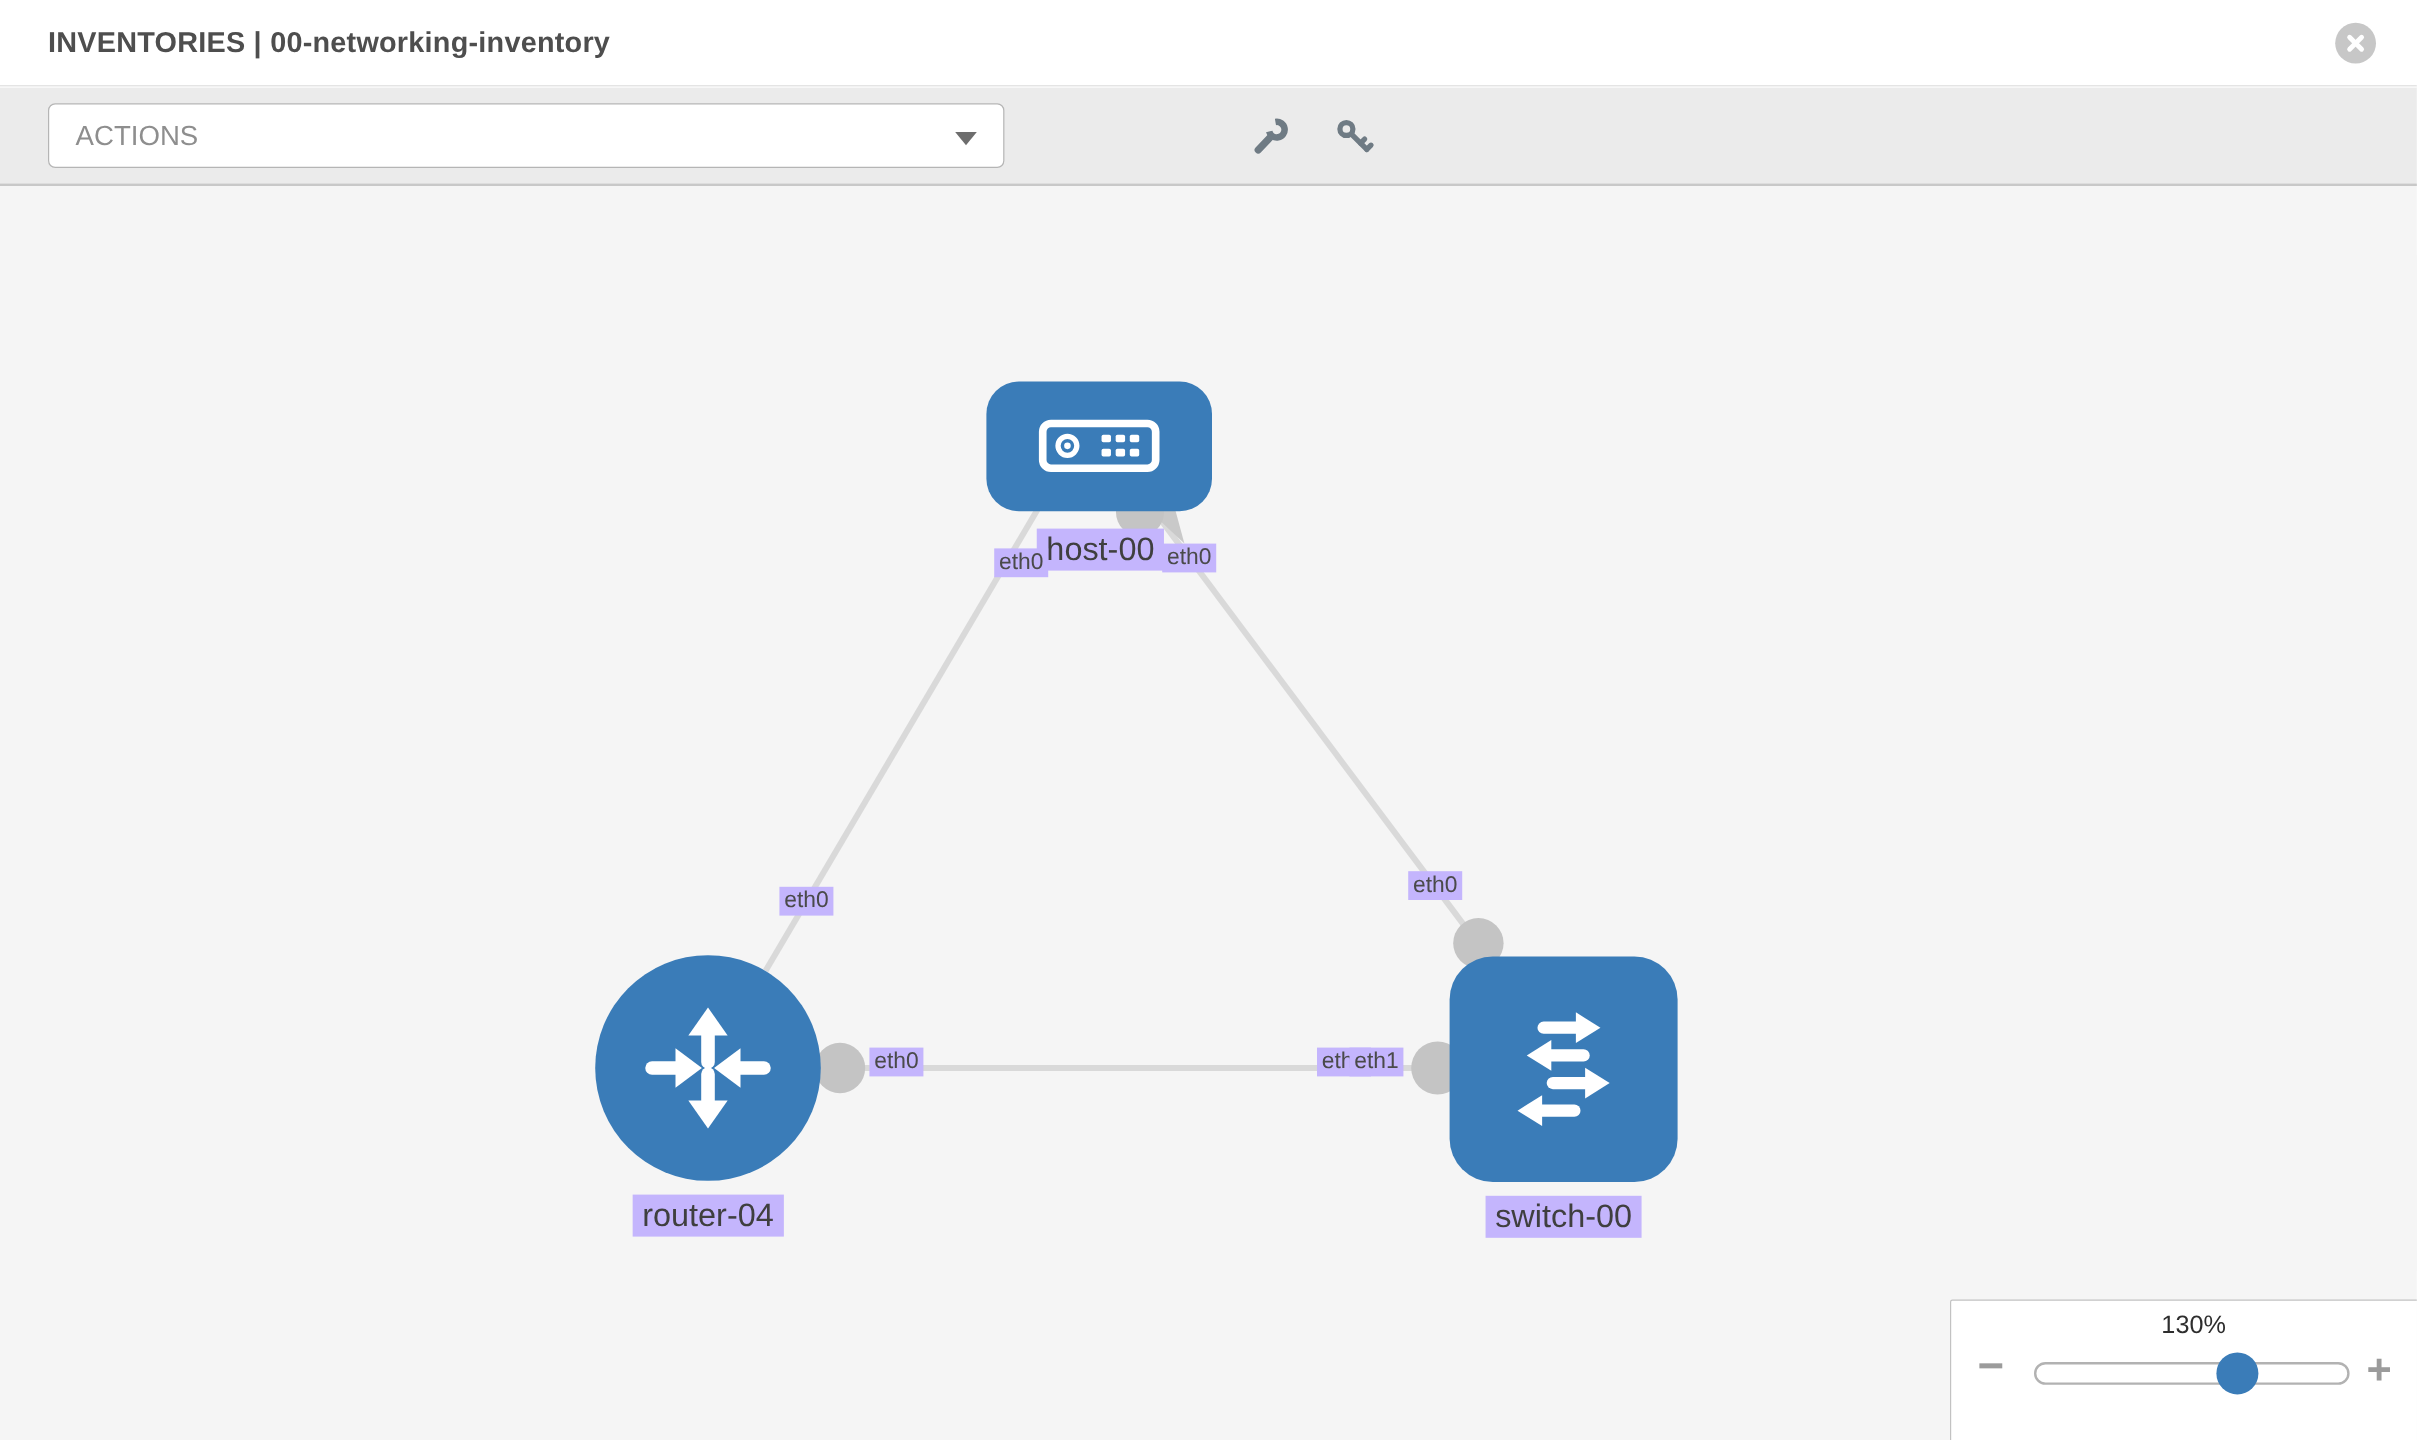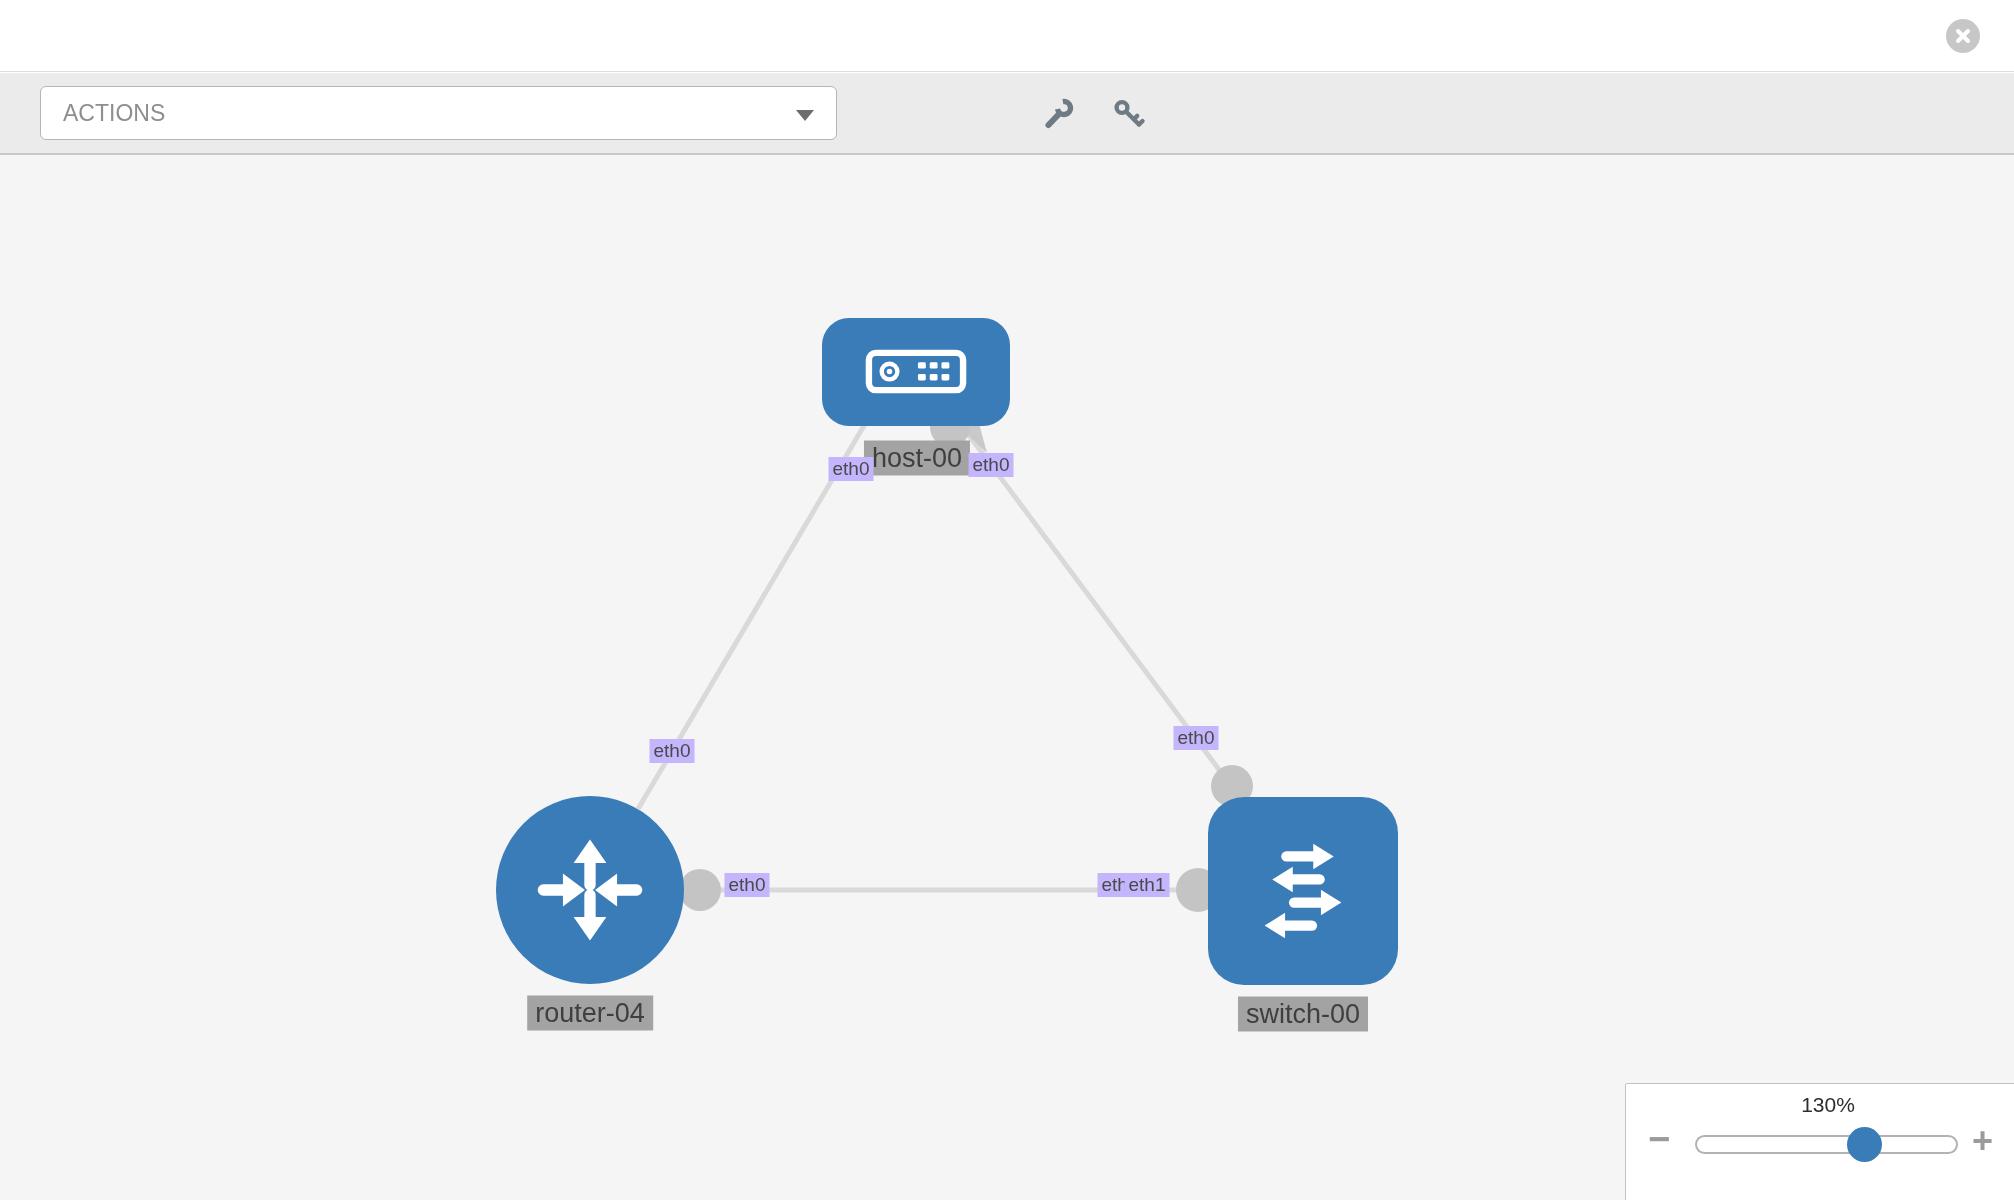--- a/index.html
+++ b/index.html
@@ -39,21 +39,21 @@
   .canvas { position:absolute; top:155px; left:0; width:2014px; height:1045px;
             background:#f5f5f5; overflow:hidden; }
   svg.graph-edges { position:absolute; top:0; left:0; }
 
   .node { position:absolute; background:#3a7cb8; display:flex;
           align-items:center; justify-content:center; cursor:pointer; }
   .node-host   { left:822px;  top:163px; width:188px; height:108px; border-radius:27px; }
   .node-router { left:496px;  top:641px; width:188px; height:188px; border-radius:50%; }
   .node-switch { left:1208px; top:642px; width:190px; height:188px; border-radius:36px; }
 
-  .node-label { position:absolute; transform:translate(-50%,-50%); background:#a3a3a3;
+  .node-label { position:absolute; transform:translate(-50%,-50%); background:#c4b5fd;
           color:#3f3f3f; font-size:27px; padding:2px 8px; white-space:nowrap; z-index:4; }
   .port-label { position:absolute; transform:translate(-50%,-50%); background:#c4b5fd;
           color:#4a4a4a; font-size:19px; padding:1px 4px; white-space:nowrap; z-index:4; }
 
   .lbl-host    { left:917px;  top:303px; }
   .lbl-router  { left:590px;  top:858px; }
   .lbl-switch  { left:1303px; top:859px; }
   .pl-host-left   { left:851px;  top:314px; }
   .pl-host-right  { left:991px;  top:310px; }
   .pl-hr-mid      { left:672px;  top:596px; }
@@ -73,20 +73,21 @@
           color:#9b9b9b; line-height:38px; cursor:pointer; }
   .slider-track { position:absolute; left:69px; top:51px; width:263px; height:19px;
           border:2px solid #b2b2b2; border-radius:11px; background:#fff; cursor:pointer; }
   .slider-handle { position:absolute; left:221px; top:43px; width:35px; height:35px;
           border-radius:50%; background:#3a7cb8; cursor:grab; }
 </style>
 </head>
 <body>
 
 <div class="header">
+  <div class="header-title">INVENTORIES | 00-networking-inventory</div>
   <div class="close-btn">
     <svg width="18" height="18" viewBox="0 0 18 18">
       <line x1="4" y1="4" x2="14" y2="14" stroke="#ffffff" stroke-width="4" stroke-linecap="round"></line>
       <line x1="14" y1="4" x2="4" y2="14" stroke="#ffffff" stroke-width="4" stroke-linecap="round"></line>
     </svg>
   </div>
 </div>
 
 <div class="toolbar">
   <div class="select select-actions">

